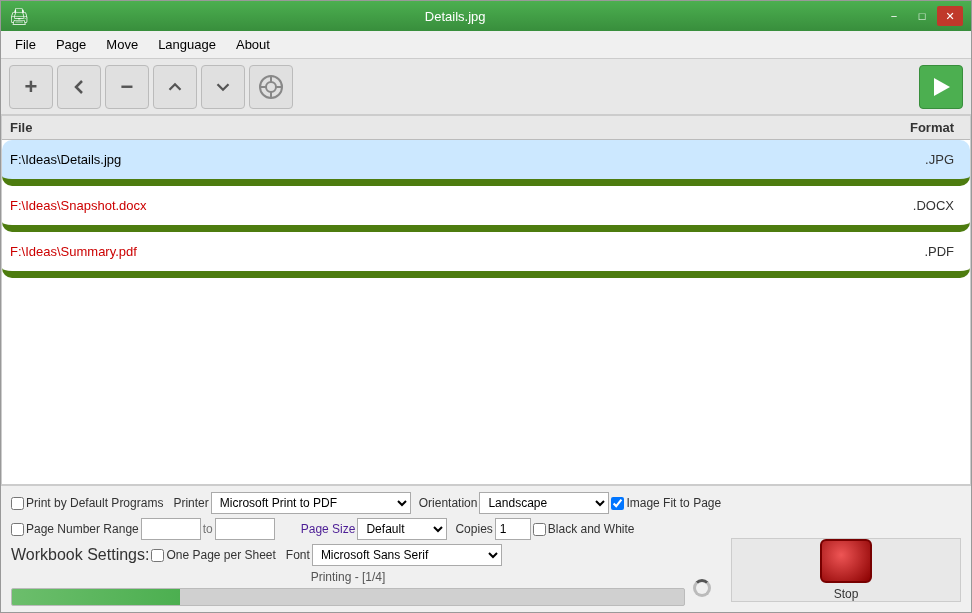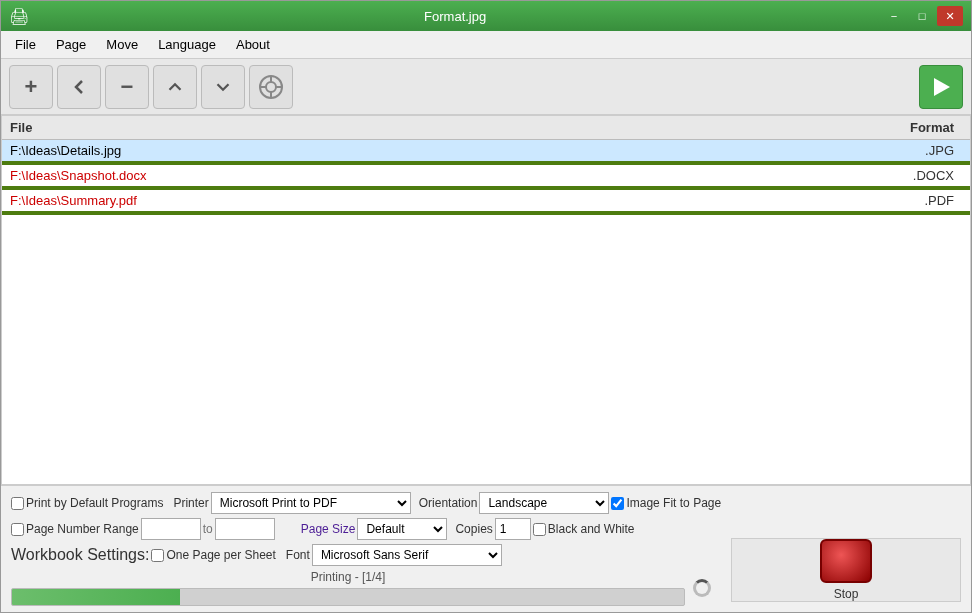--- a/index.html
+++ b/index.html
@@ -104,22 +104,23 @@
     #file-list-header {
       display: flex;
       background: #e8e8e8;
       border-bottom: 1px solid #bbb;
       padding: 4px 8px;
     }
     .col-file { flex: 1; font-weight: bold; color: #333; }
     .col-format { width: 80px; font-weight: bold; color: #333; text-align: right; padding-right: 8px; }
     .file-row {
       display: flex;
-      padding: 3px 8px;
-      border-bottom: 4px solid #4d7c0f;
+      padding: 12px 8px;
+      border-bottom: 7px solid #4d7c0f;
+      border-radius: 10px;
     }
     .file-row:first-child { background: #cce8ff; }
     .file-cell { flex: 1; color: #c00; }
     .format-cell { width: 80px; color: #333; text-align: right; padding-right: 8px; }
     input[type="checkbox"] { margin: 0; }
     .ctrl-input {
       border: 1px solid #aaa;
       padding: 2px 4px;
       font-size: 12px;
       height: 22px;
@@ -171,21 +172,21 @@
       gap: 2px;
       margin-bottom: 4px;
     }
     .sep { color: #737373; font-size: 12px; }
   </style>
 </head>
 <body>
 
 <div id="title-bar">
   <span style="color:white;font-size:16px;">🖨</span>
-  <span id="title-text" style="flex:1;text-align:center;color:white;font-size:13px;">Format.jpg</span>
+  <span id="title-text" style="flex:1;text-align:center;color:white;font-size:13px;">Details.jpg</span>
   <div style="display:flex;gap:2px;">
     <div class="title-btn">−</div>
     <div class="title-btn">□</div>
     <div class="title-btn close">✕</div>
   </div>
 </div>
 
 <div id="menu-bar">
   <div class="menu-item">File</div>
   <div class="menu-item">Page</div>

